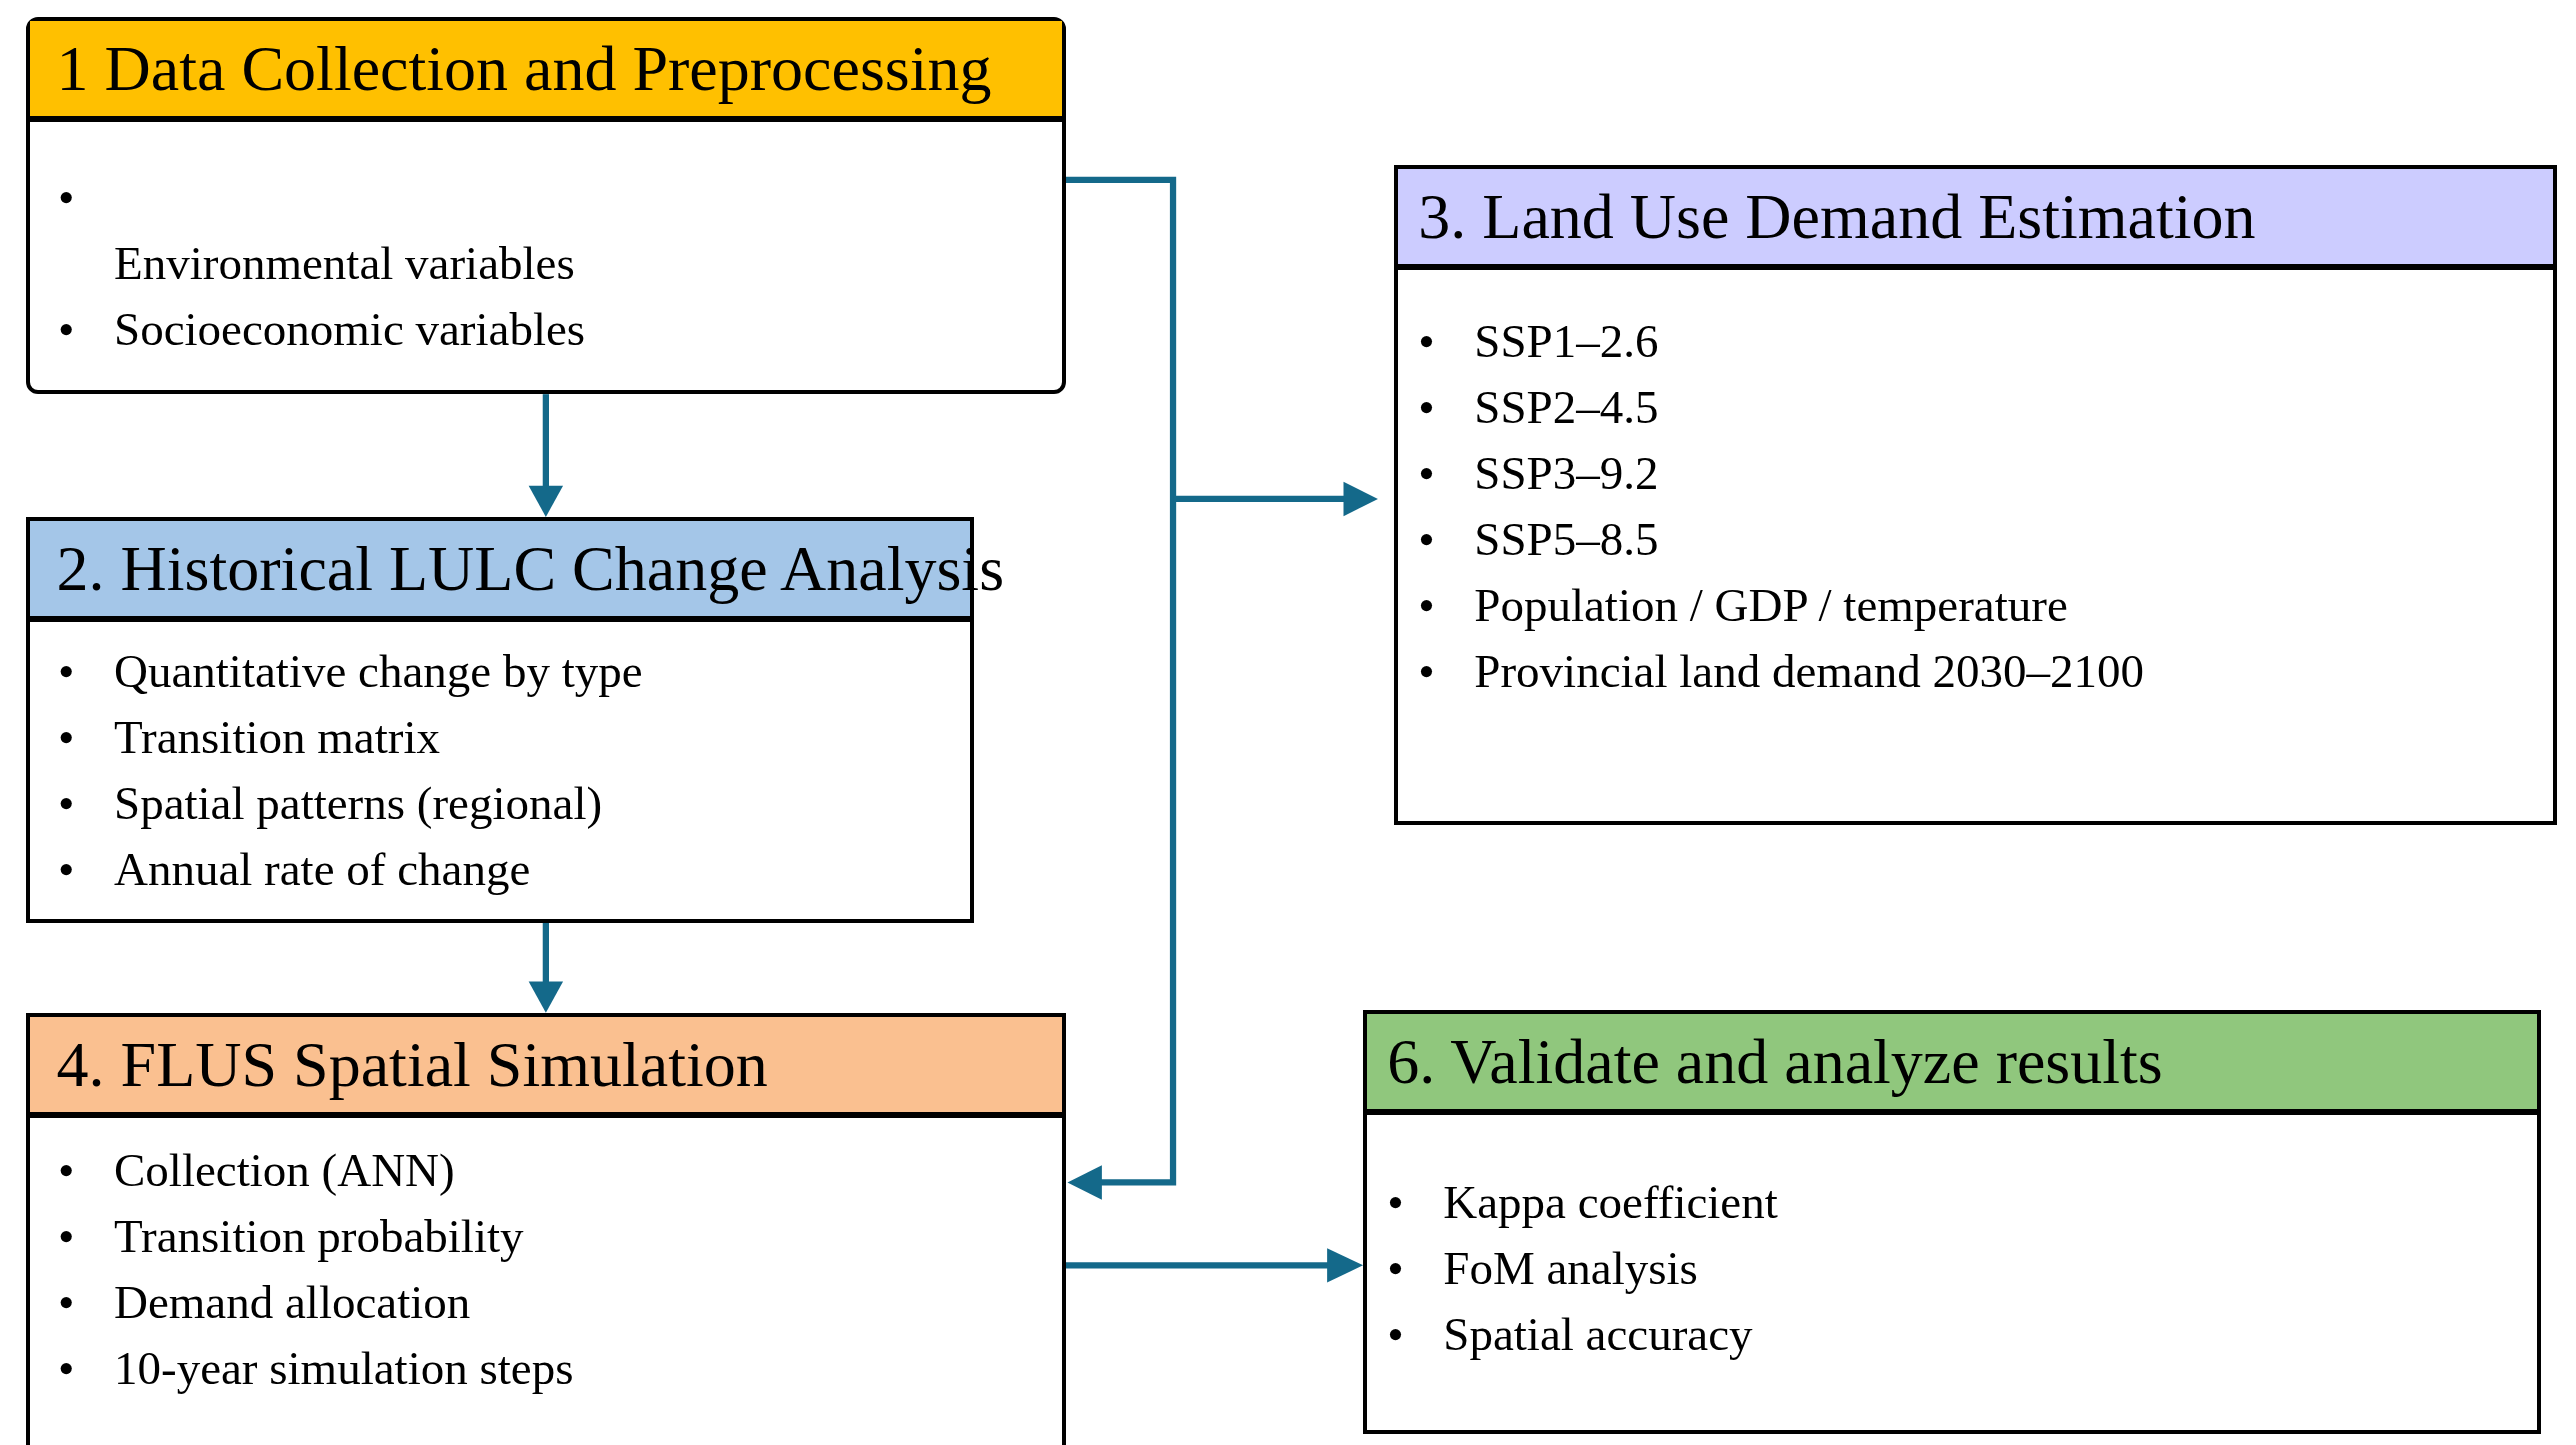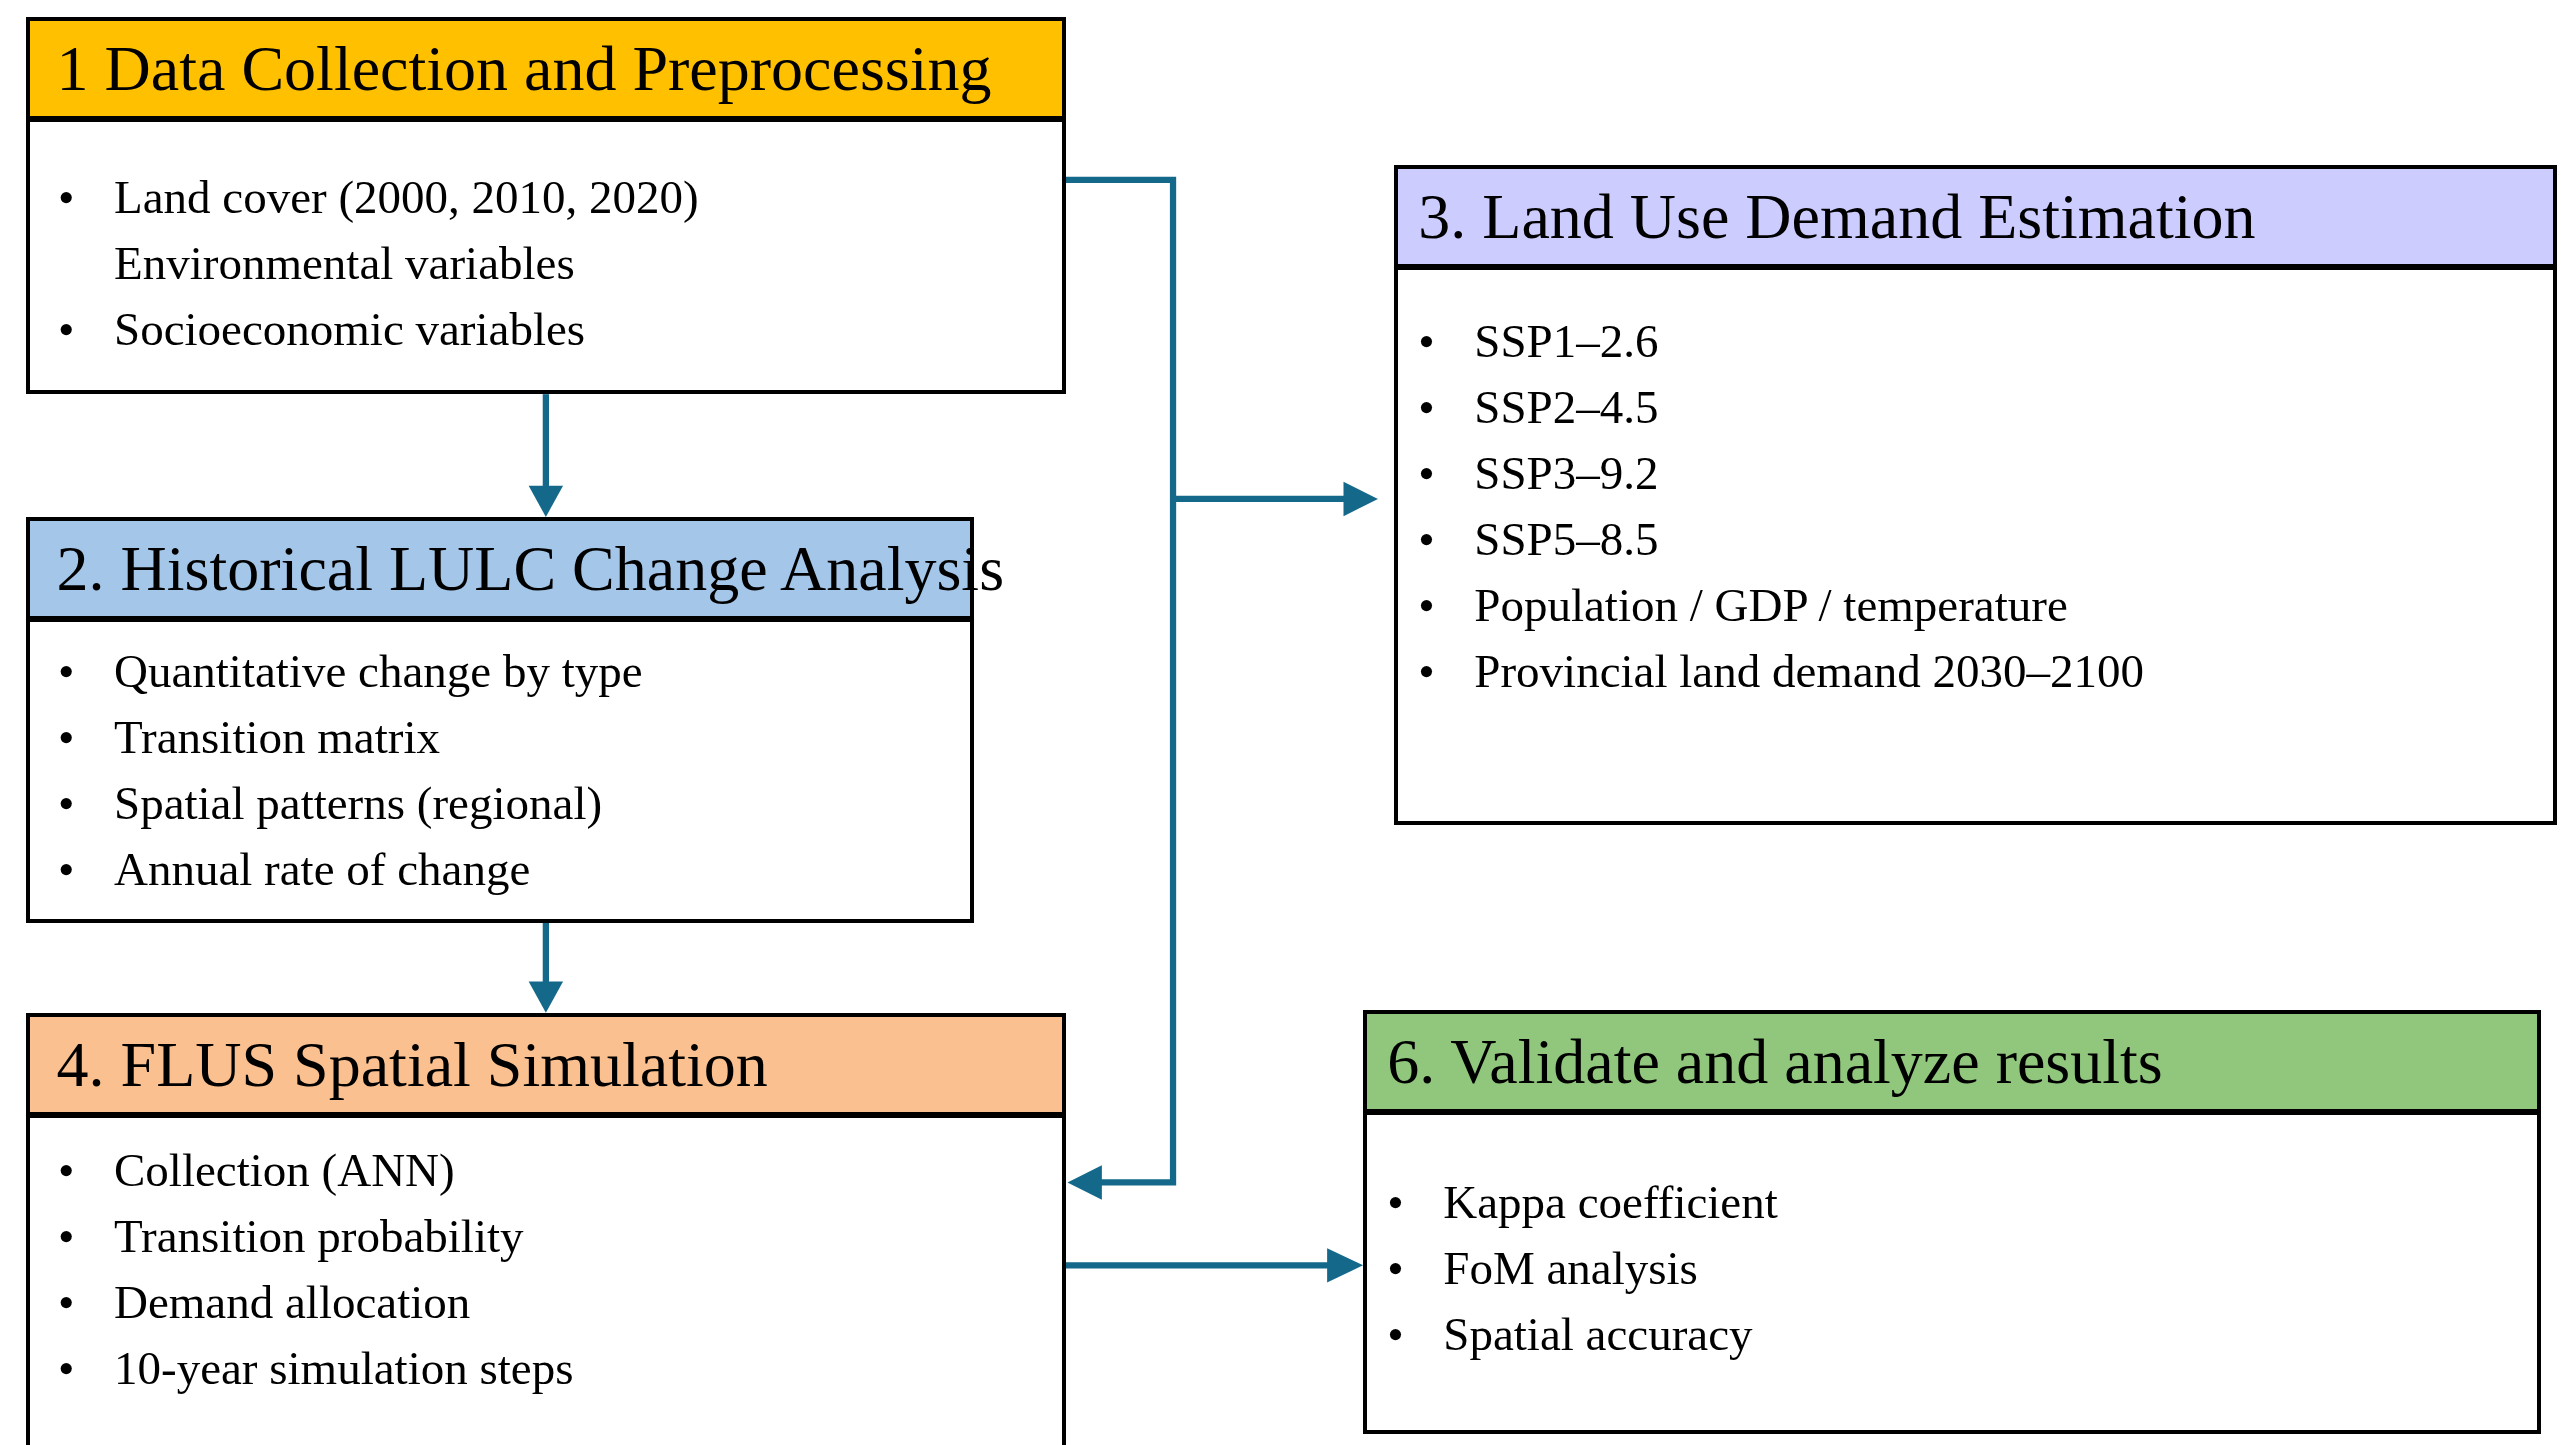--- a/index.html
+++ b/index.html
@@ -54,21 +54,21 @@
     flex: 0 0 56px;
     font-size: 47px;
     line-height: 1;
   }
   .item .txt {
     font-size: 47px;
     line-height: 1;
     white-space: nowrap;
   }
   
-  #box1 { left: 26px;   top: 17px;   width: 1040px; height: 377px; }
+  #box1 { left: 26px;   top: 17px;   width: 1040px; height: 377px; border-radius: 12px; }
   #box2 { left: 26px;   top: 517px;  width: 948px; height: 406px; }
   #box3 { left: 1378px; top: 165px;  width: 1163px; height: 660px; margin-left: 16px; }
   #box4 { left: 26px;   top: 1013px; width: 1040px; height: 500px; }
   #box5 { left: 1363px; top: 1010px; width: 1178px; height: 424px; }
   
   #box3 .header, #box5 .header { padding-left: 20.3px; }
   #box3 .item,   #box5 .item   { padding-left: 20.3px; }
   
   #box1 .body { padding-top: 42px; }
   #box2 .body { padding-top: 16.4px; }
@@ -110,21 +110,20 @@
     <polygon points="1697,1596 1697,1640 1743,1618" style="fill: rgb(20, 105, 138);"></polygon>
   </svg>
 
   <div class="box" id="box1">
     <div class="header" style="background-color: rgb(255, 192, 0);">
       <span class="title">1 Data Collection and Preprocessing</span>
     </div>
     <div class="body">
       <div class="item">
         <span class="marker">•</span>
-        <span class="txt">Land cover (2000, 2010, 2020)</span>
       </div>
       <div class="item">
         <span class="marker"></span>
         <span class="txt">Environmental variables</span>
       </div>
       <div class="item">
         <span class="marker">•</span>
         <span class="txt">Socioeconomic variables</span>
       </div>
     </div>

